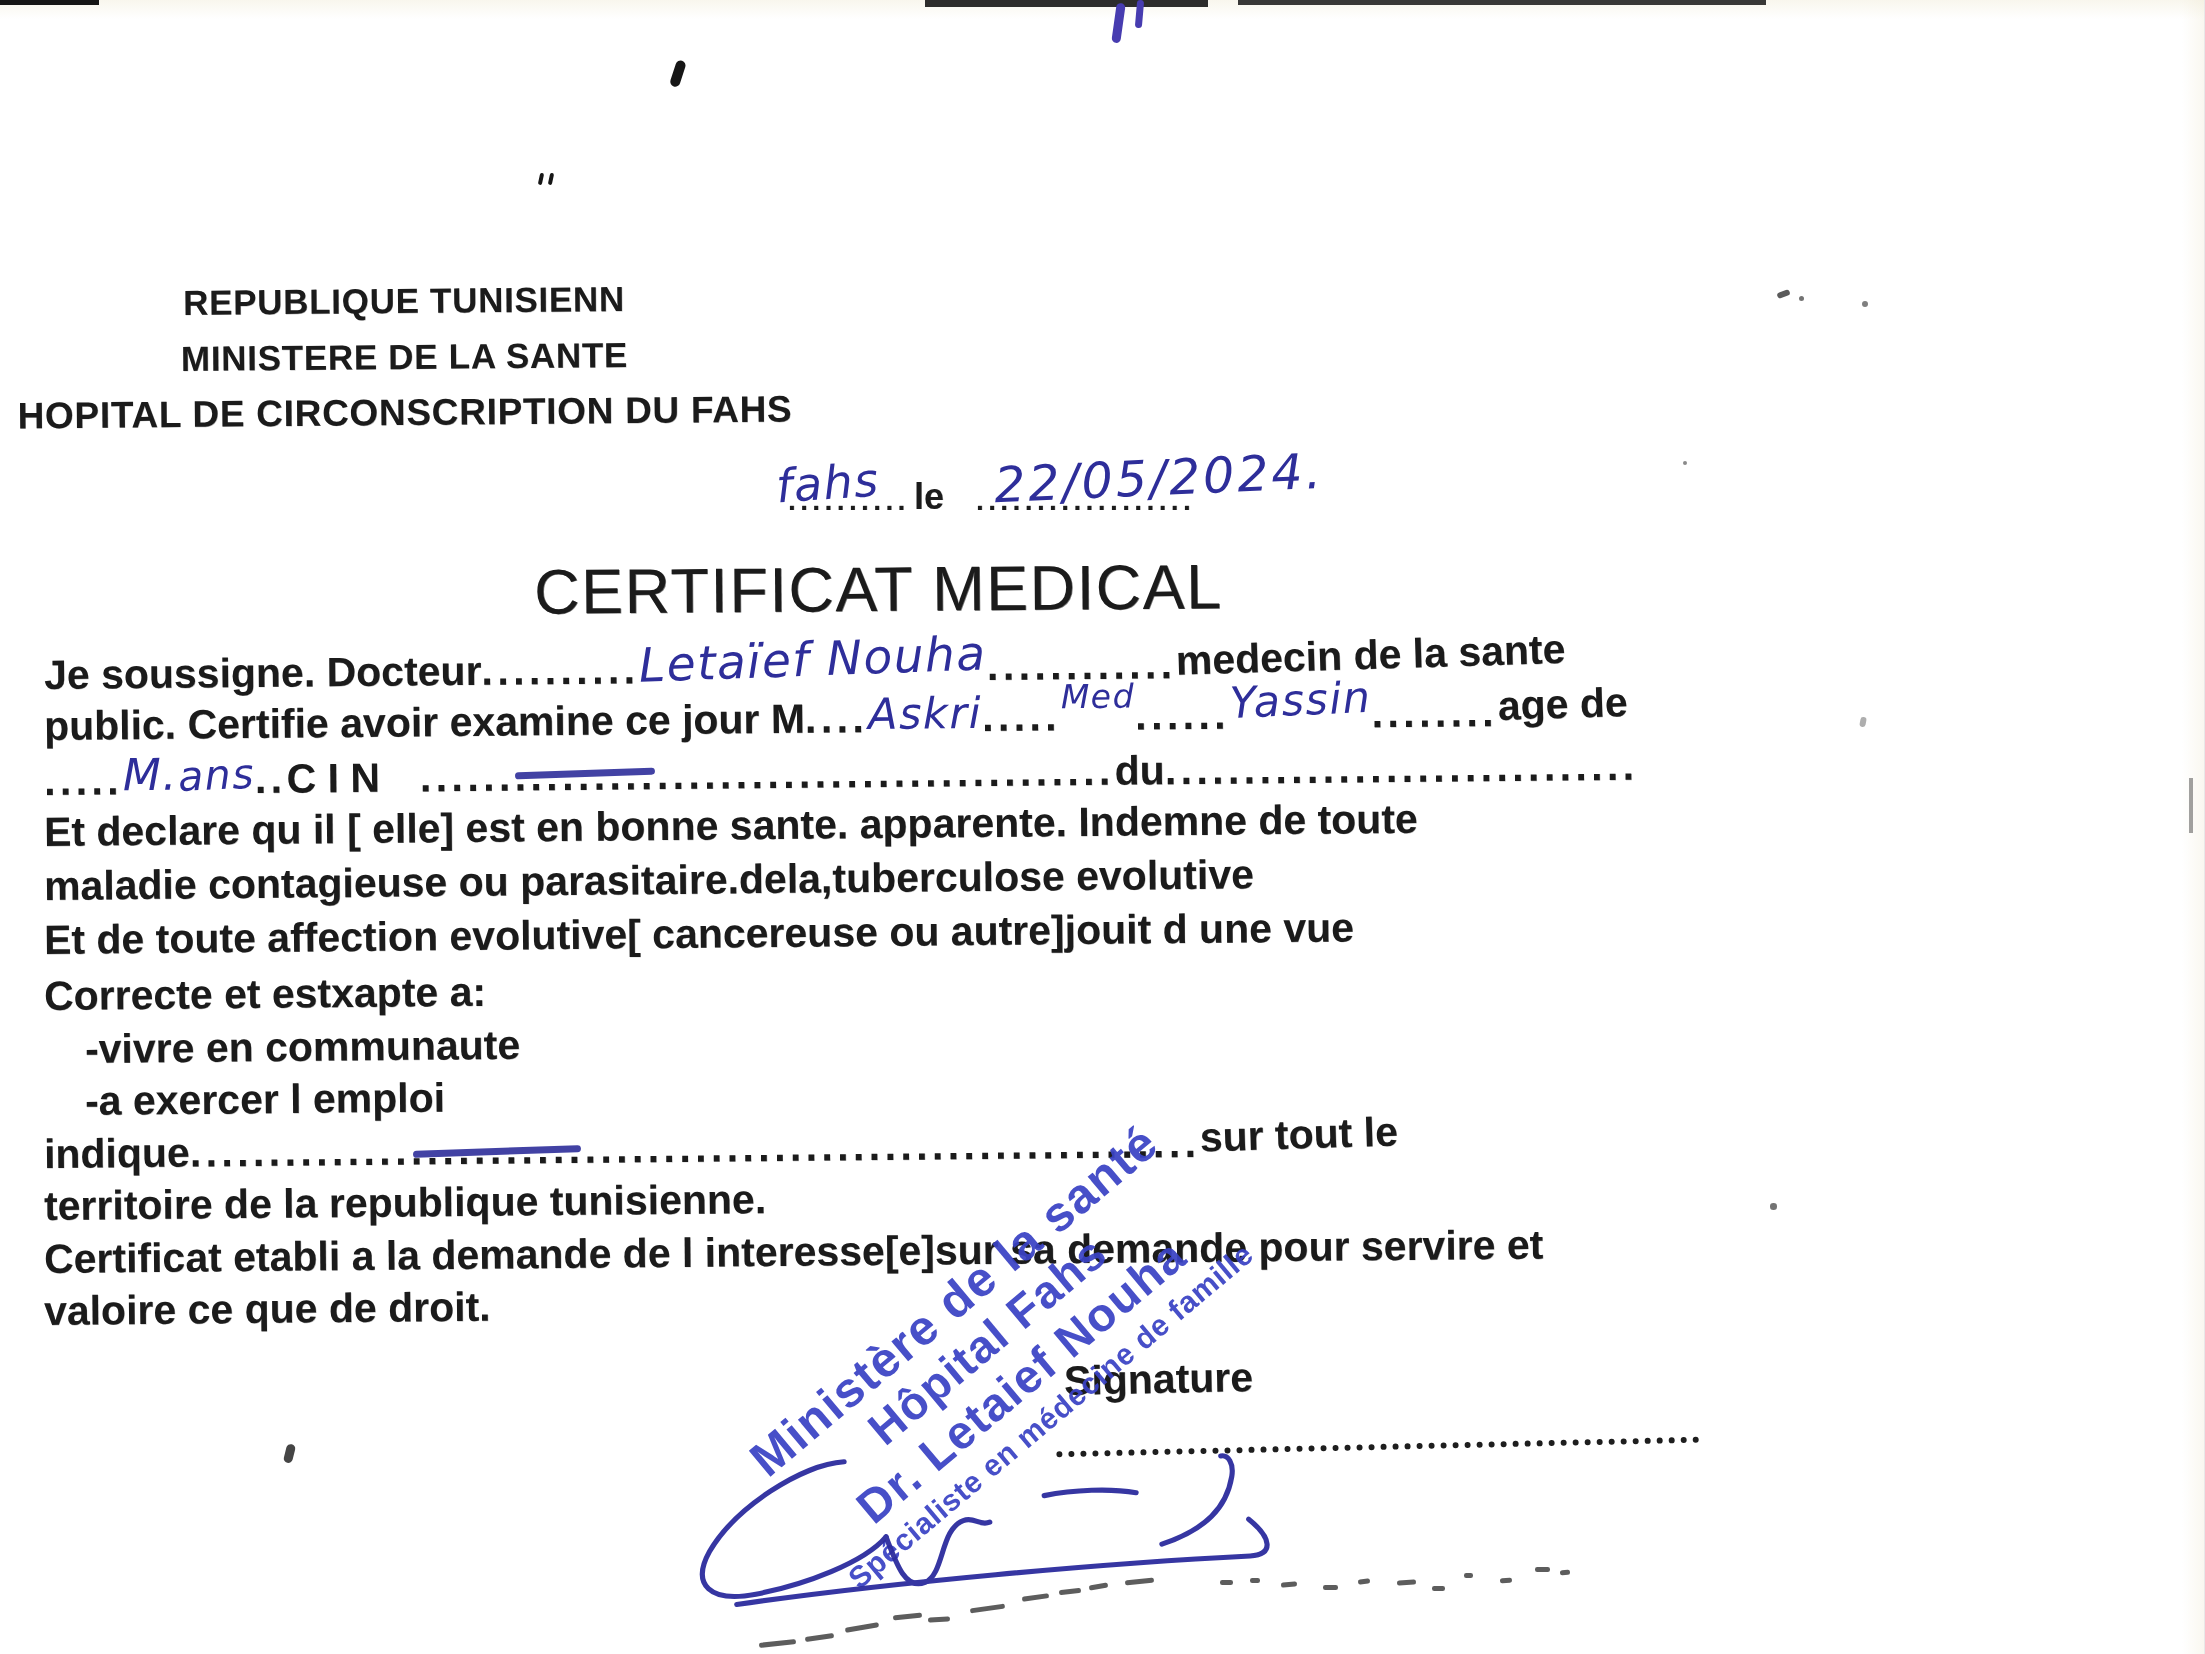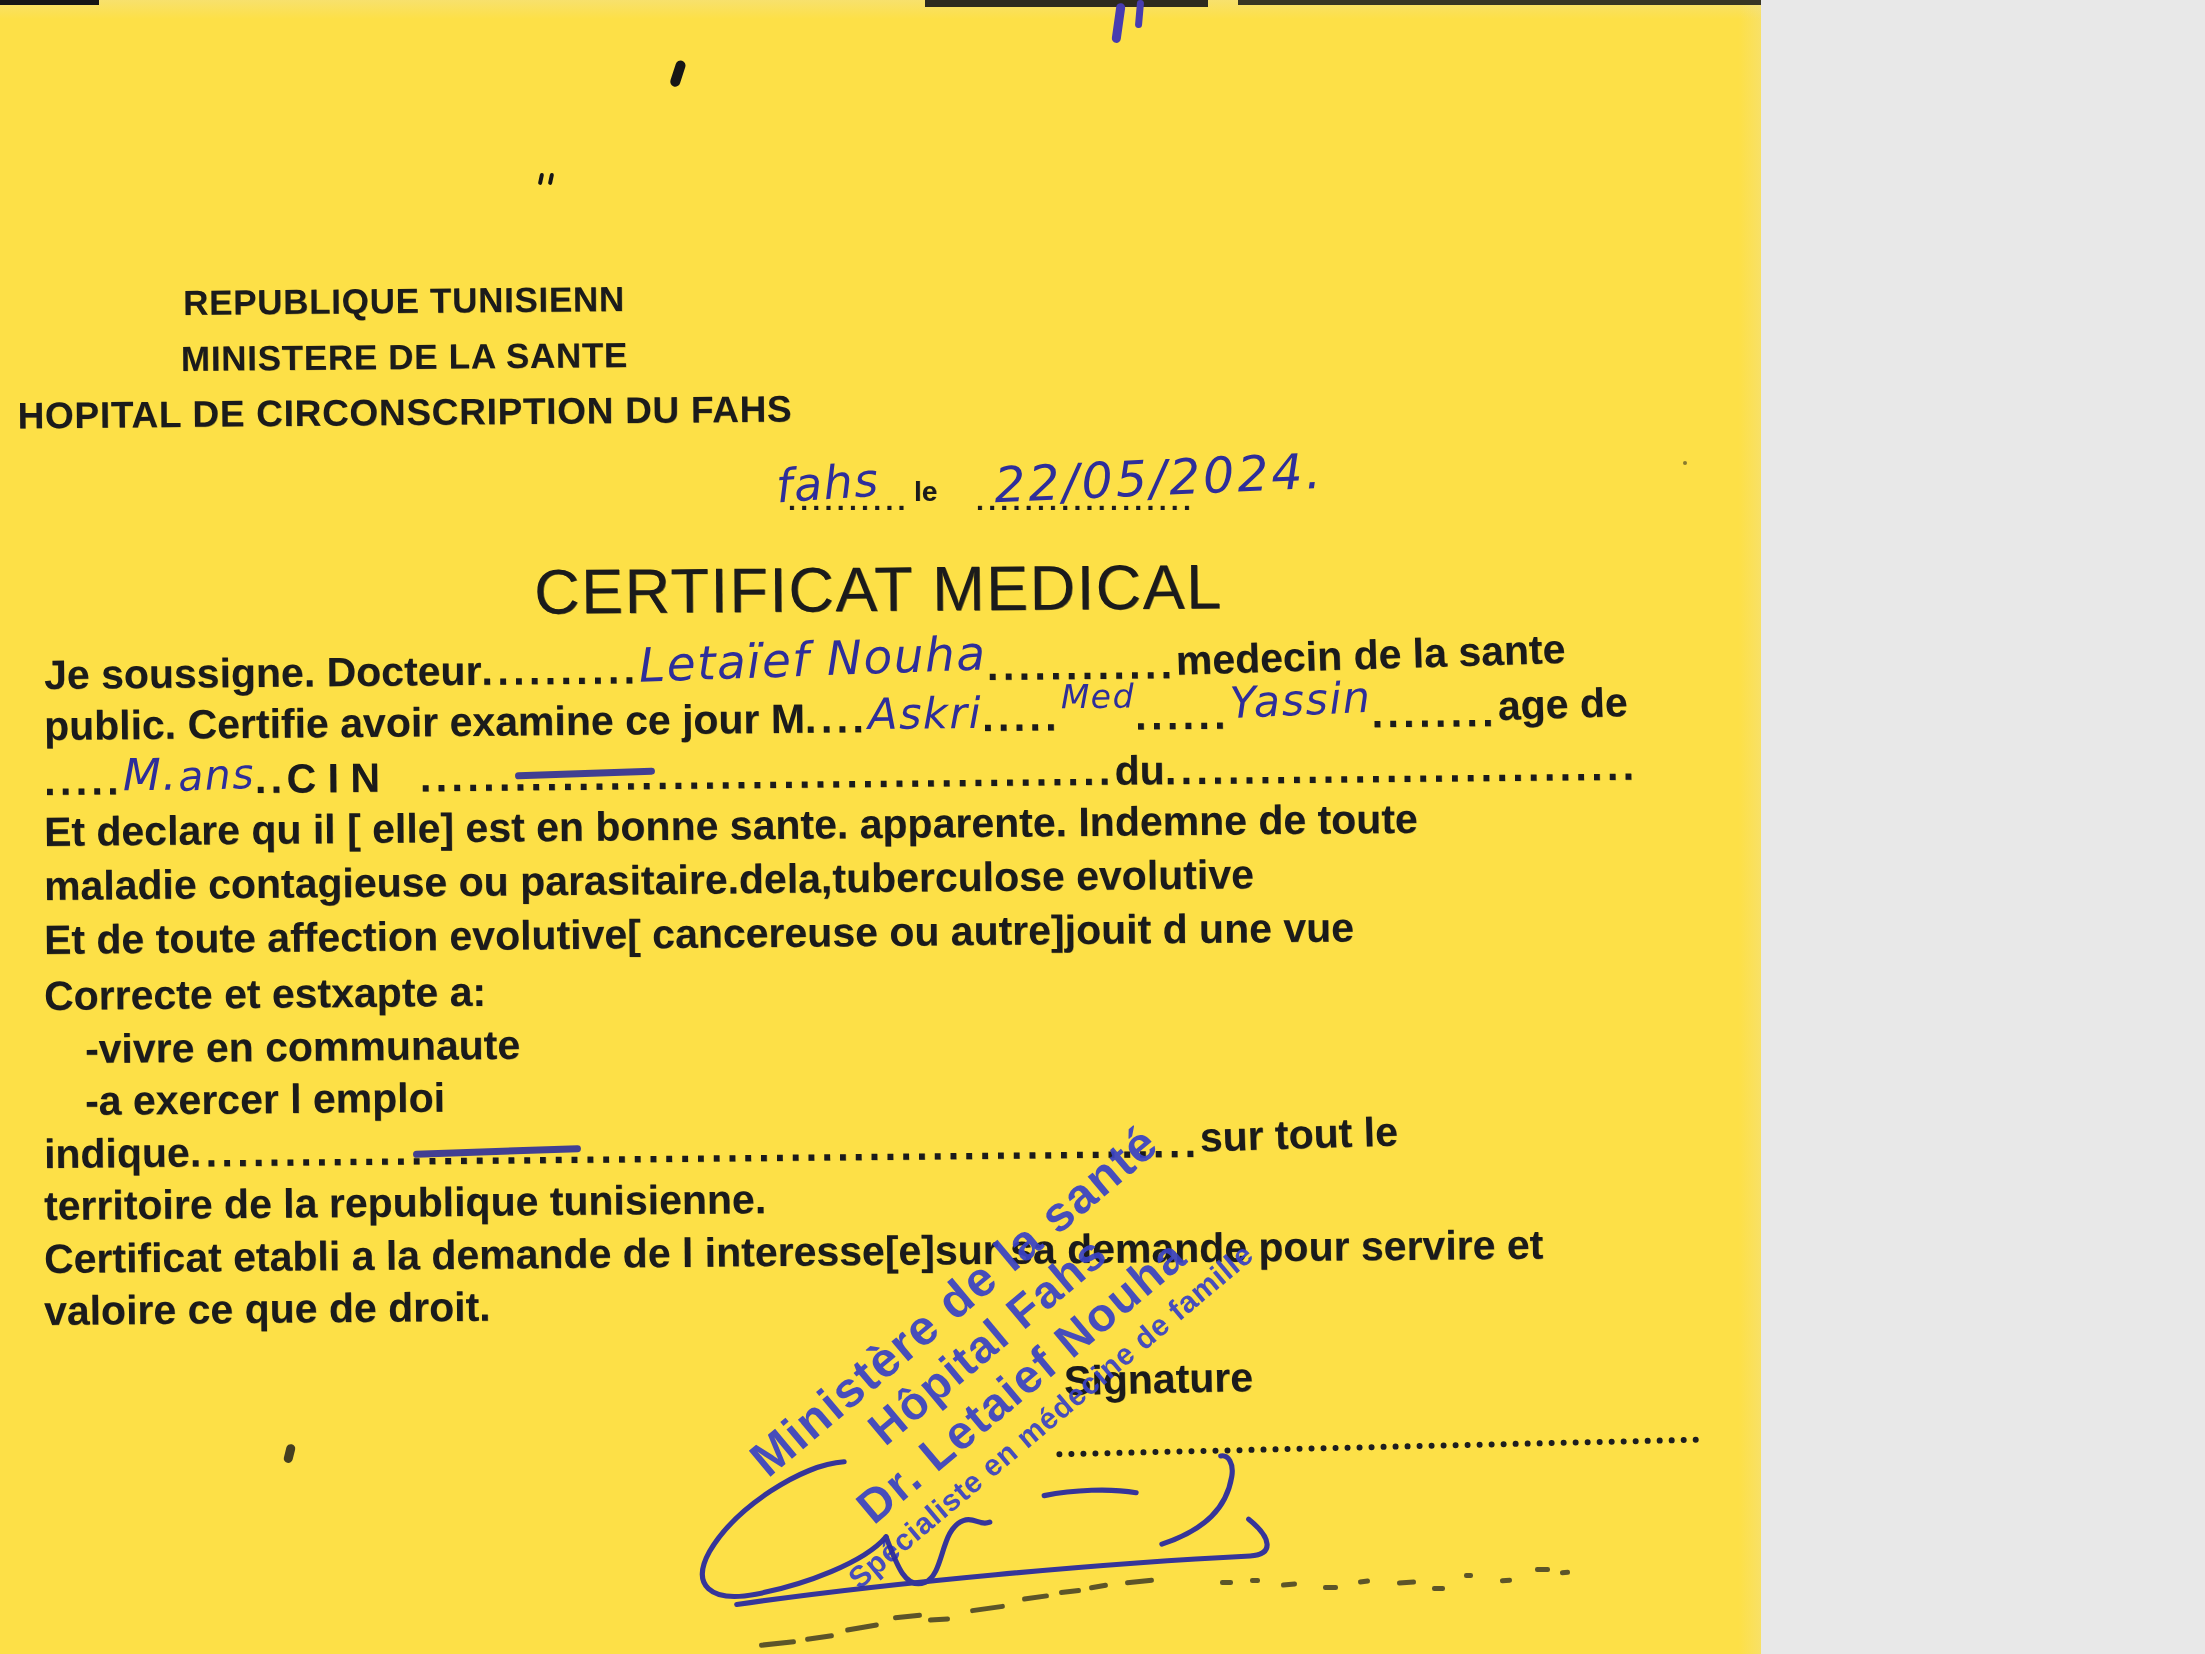--- a/index.html
+++ b/index.html
@@ -1,19 +1,19 @@
 <!DOCTYPE html>
 <html style="font-size:11.8px"><head>
 <meta charset="utf-8">
 <style>
   html,body{margin:0;padding:0;background:#e8e8e8;}
   .page{
     position:relative;
-    width:1761px;height:1655px;
-    background:#fde047;
+    width:2204px;height:1655px;
+    background:#ffffff;
     overflow:hidden;
     font-family:"Liberation Sans",sans-serif;
     color:#1b1b1b;
   }
   .paper-tint{
     position:absolute;inset:0;pointer-events:none;
     background:
       linear-gradient(180deg, rgba(234,226,196,.30) 0px, rgba(234,226,196,0) 19px),
       linear-gradient(270deg, rgba(234,226,196,.25) 0px, rgba(234,226,196,0) 22px);
   }
@@ -48,21 +48,21 @@
   }
   .hw-place{position:absolute;left:776px;top:456px;font-size:46px;transform:rotate(-4deg);}
   .hw-date{position:absolute;left:994px;top:450px;font-size:49px;transform:rotate(-2.5deg);letter-spacing:2.9px;}
   .hw-name{font-size:47px;top:-5.9px;transform:rotate(-1.5deg);}
   .hw-askri{font-size:43px;top:-2.9px;}
   .hw-med{font-size:33px;top:-22px;}
   .hw-yassin{font-size:43px;top:-13.2px;transform:rotate(-2deg);}
   .hw-age{font-size:44px;top:-4.4px;}
   .hw-ans{font-size:41px;top:-4.4px;transform:rotate(-2deg);}
   .tilt-up{display:inline-block;transform:rotate(-1.2deg) translateY(-7.4px);}
-  .dateline-le{position:absolute;left:914px;top:476px;font-size:28px;font-weight:700;}
+  .dateline-le{position:absolute;left:914px;top:476px;font-size:36px;font-weight:700;}
   .dl-dots1{position:absolute;left:788px;top:485px;}
   .dl-dots2{position:absolute;left:976px;top:485px;}
   
   .bdash{position:absolute;height:7.4px;background:#2e2e9a;border-radius:3.7px;opacity:.9;}
   
   .sig-label{
     position:absolute;left:1064px;top:1356px;
     font-size:41px;font-weight:700;white-space:nowrap;
     transform:rotate(-1.2deg);z-index:4;
   }

